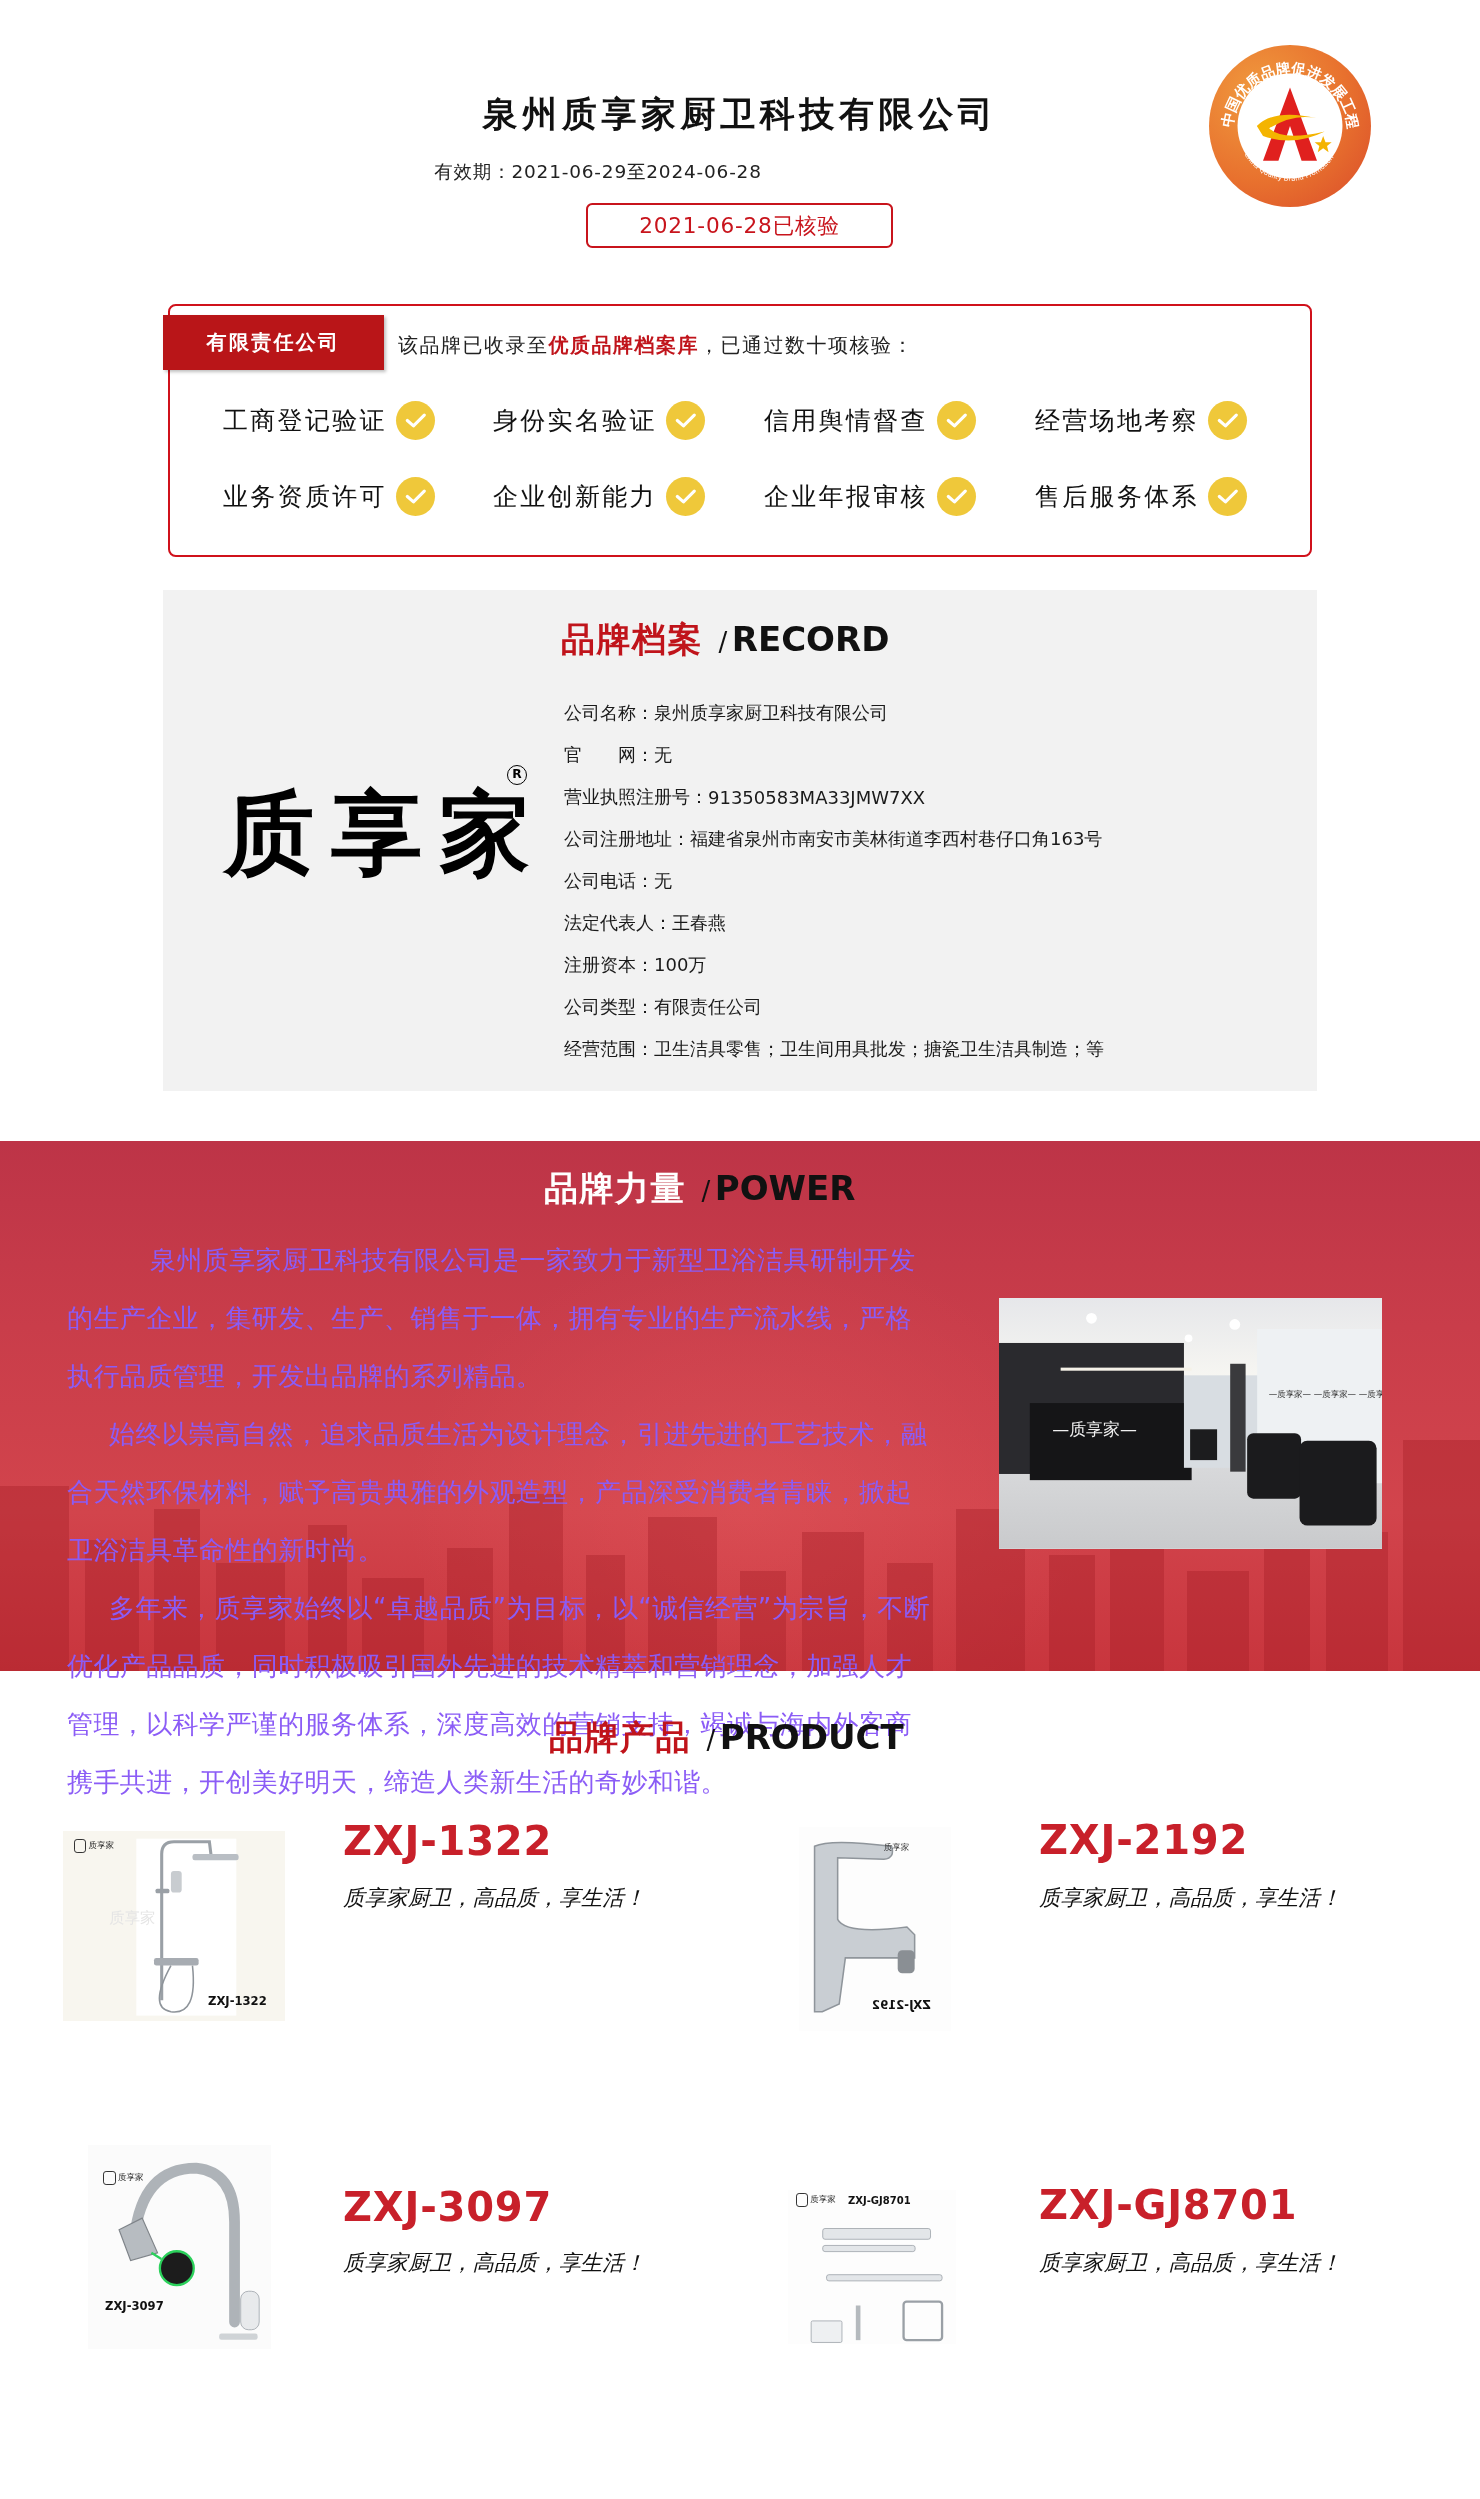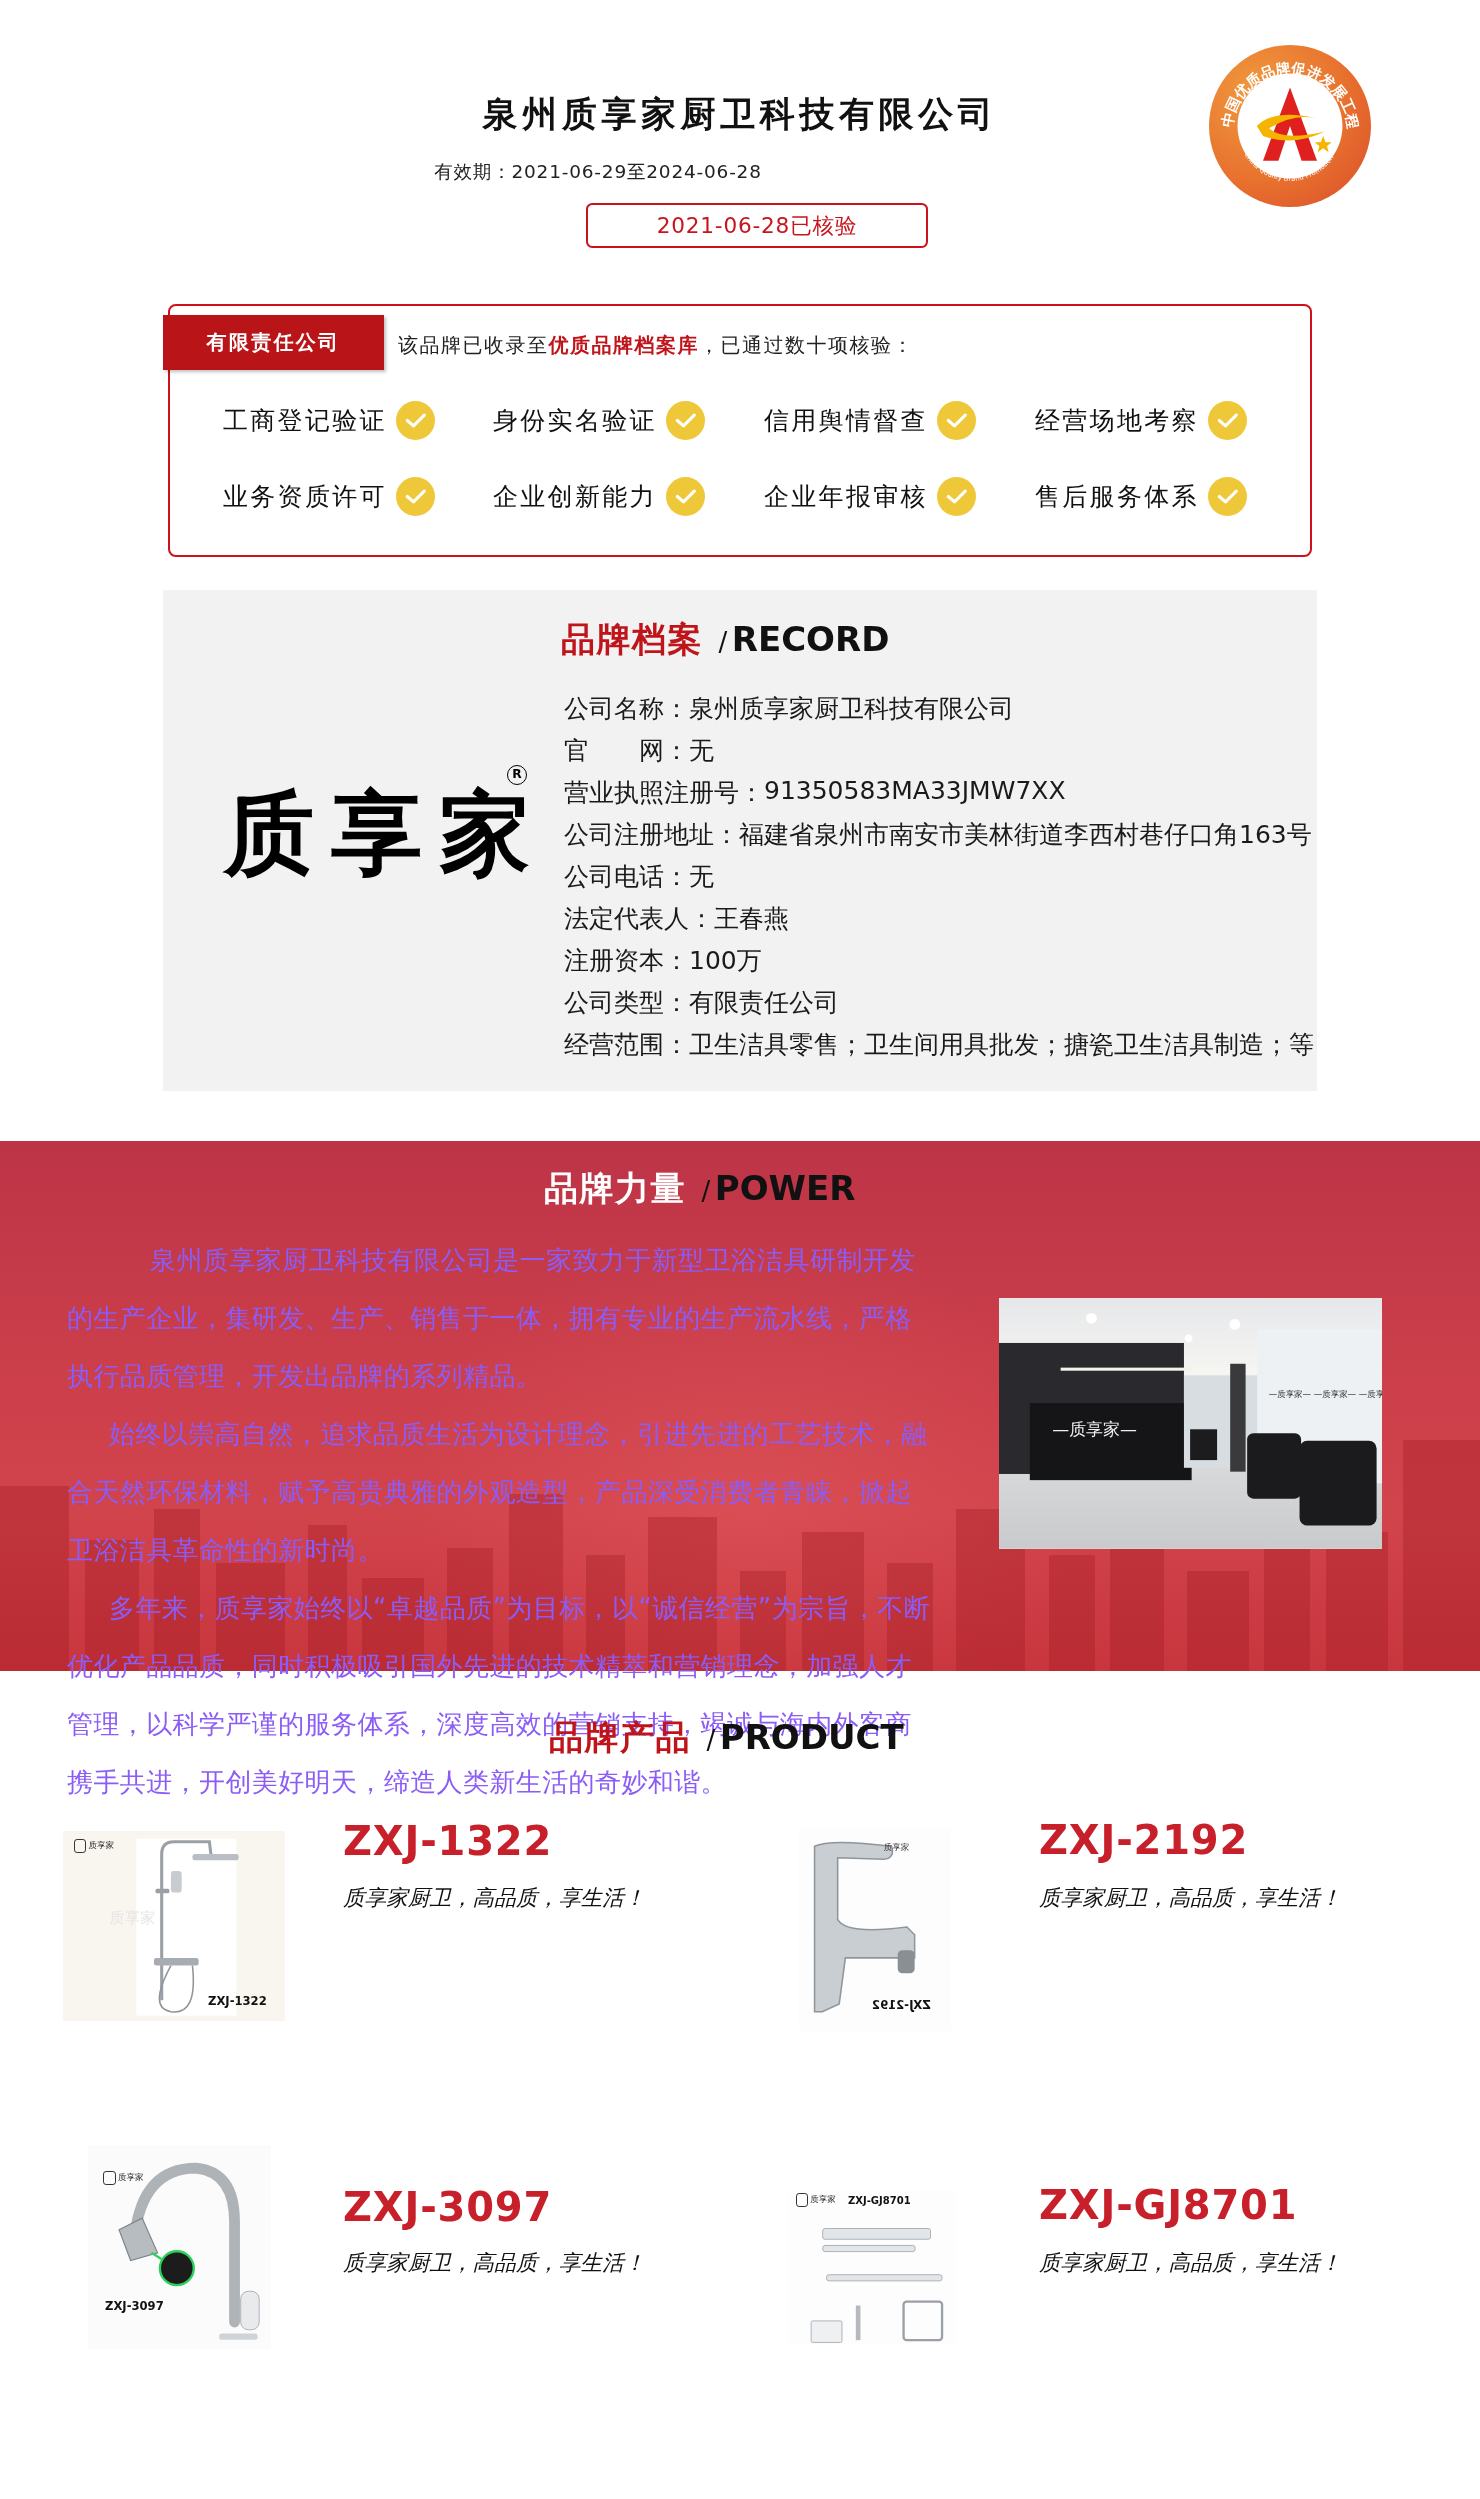--- a/index.html
+++ b/index.html
@@ -3,21 +3,21 @@
 <meta charset="utf-8">
 <style>
   * { box-sizing: border-box; margin: 0; padding: 0; }
   html, body { width: 1480px; height: 2500px; background: #ffffff; overflow: hidden; }
   body { position: relative; font-family: "DejaVu Sans", "Liberation Sans", sans-serif; color: #1a1a1a; }
   .abs { position: absolute; }
 
   
   .company-title { left: 0; width: 1480px; top: 91px; text-align: center; font-size: 35px; font-weight: bold; letter-spacing: 4.6px; color: #111; }
   .validity { left: 0; width: 1196px; top: 159px; text-align: center; font-size: 18.5px; color: #222; letter-spacing: 0.8px; }
-  .verified-btn { left: 586px; top: 203px; width: 342px; height: 45px; border: 2.3px solid #c8141c; border-radius: 6.2px; color: #c8141c; font-size: 21.6px; display: flex; align-items: center; justify-content: center; background: #fff; letter-spacing: 0.8px; cursor: pointer; }
+  .verified-btn { left: 586px; top: 203px; width: 307px; height: 45px; border: 2.3px solid #c8141c; border-radius: 6.2px; color: #c8141c; font-size: 21.6px; display: flex; align-items: center; justify-content: center; background: #fff; letter-spacing: 0.8px; cursor: pointer; }
 
   
   .badge { left: 1209px; top: 45px; width: 162px; height: 162px; border-radius: 50%; background: radial-gradient(circle at 30% 30%, #f09a3e 0%, #e8712e 55%, #d94a2a 100%); }
   .badge svg { position: absolute; left: 0; top: 0; }
   .badge-text-top { font-size: 19px; fill: #fff; font-weight: bold; }
   .badge-text-bot { font-size: 9px; fill: #fff; }
 
   
   .credit-box { left: 168px; top: 304px; width: 1144px; height: 253px; border: 2.3px solid #d0111b; border-radius: 7.7px; background: #fff; }
   .credit-tag { left: 163px; top: 315px; width: 221px; height: 55px; background: #b91518; color: #fff; font-size: 20px; font-weight: bold; display: flex; align-items: center; justify-content: center; letter-spacing: 2.3px; box-shadow: 1.5px 2.3px 3.1px rgba(0,0,0,0.25); }
@@ -31,21 +31,21 @@
   .record-box { left: 163px; top: 590px; width: 1154px; height: 501px; background: #f2f2f2; }
   .section-title { white-space: nowrap; display: flex; align-items: baseline; }
   .section-title .cn { font-size: 34px; font-weight: bold; color: #c0141b; letter-spacing: 1.5px; }
   .section-title .slash { font-size: 26px; color: #111; margin: 0 4.6px 0 15.4px; }
   .section-title .en { font-size: 34px; font-weight: bold; color: #111; }
   .record-title { left: 561px; top: 617px; }
   .record-logo { left: 217px; top: 759px; width: 324px; height: 131px; }
   .logo-chars { position: absolute; left: 6.2px; top: 14px; font-family: "DejaVu Serif", "Liberation Serif", serif; font-size: 91px; color: #000; letter-spacing: 17px; font-weight: bold; white-space: nowrap; }
   .logo-reg { position: absolute; left: 290px; top: 6.2px; width: 20px; height: 20px; border: 1.5px solid #000; border-radius: 50%; font-size: 12.3px; text-align: center; line-height: 17px; color: #000; font-weight: bold; }
   .record-list { left: 564px; top: 692px; }
-  .record-line { height: 42px; font-size: 25px; color: #1a1a1a; white-space: nowrap; display: flex; }
+  .record-line { height: 42px; font-size: 18px; color: #1a1a1a; white-space: nowrap; display: flex; align-items: center; }
   .record-line .lbl { color: #1a1a1a; }
 
   
   .power { left: 0; top: 1141px; width: 1480px; height: 530px; overflow: hidden;
     background: linear-gradient(180deg, #bd3447 0%, #c93d4a 35%, #d2444c 70%, #c8353d 100%); }
   .power-glow { position: absolute; left: 401px; top: 93px; width: 694px; height: 540px; border-radius: 50%; background: radial-gradient(ellipse at center, rgba(255,120,120,0.18) 0%, rgba(255,120,120,0) 70%); }
   .city { position: absolute; bottom: 0; background: rgba(160,25,35,0.35); }
   .power-title { left: 544px; top: 1166px; }
   .power-title .cn { color: #fff; }
   .power-title .slash { color: #111; }

